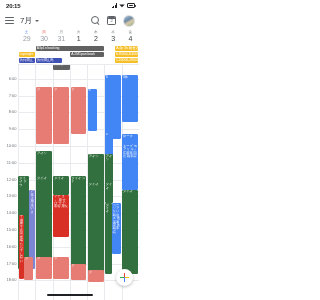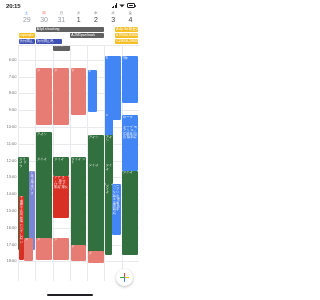--- a/index.html
+++ b/index.html
@@ -102,20 +102,33 @@
         </span>
       <svg class="ic-wifi" viewBox="0 0 12 10">
         <path d="M0.5 3 L6 8.6 L11.5 3 Z" fill="#202124"></path>
       </svg>
       <span class="ic-batt">
           <i></i>
         </span>
     </span>
   </div>
 
+  <div class="appbar">
+    <span class="hamburger">
+        <span></span>
+        <span></span>
+        <span></span>
+      </span>
+    <span class="month-title">7月</span>
+    <span class="caret"></span>
+    <span class="appbar-spacer"></span>
+    <span class="ic-search"></span>
+    <span class="ic-today">2</span>
+    <span class="avatar"></span>
+  </div>
 
   <div class="weekhead">
       <div class="whcell">
         <div class="wh-dow sat">土</div>
         <div class="wh-num muted">29</div>
       </div>
       <div class="whcell">
         <div class="wh-dow sun">日</div>
         <div class="wh-num muted">30</div>
       </div>

